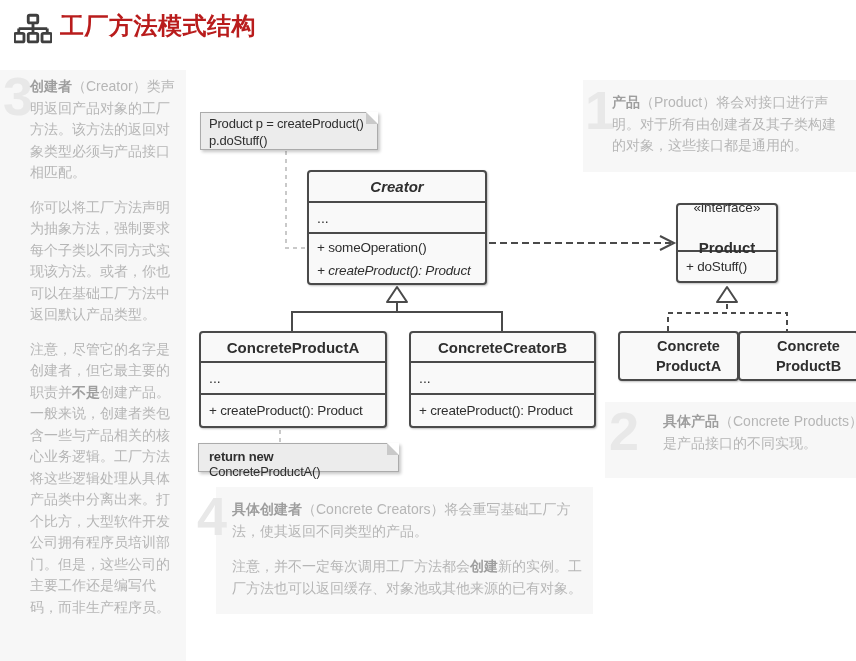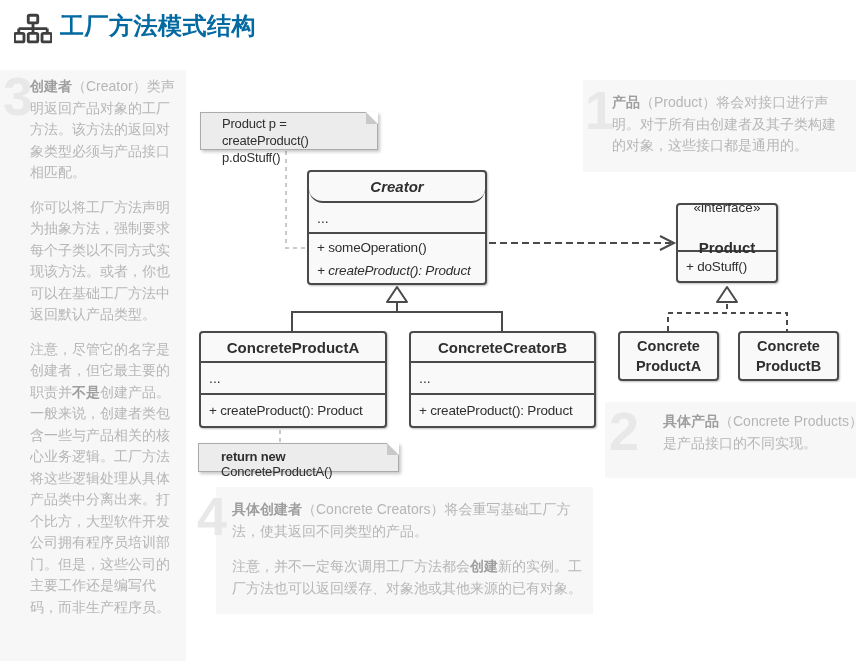--- a/index.html
+++ b/index.html
@@ -1,21 +1,21 @@
 <!DOCTYPE html>
 <html><head>
 <meta charset="utf-8">
 <style>
   html,body{margin:0;padding:0;background:#fff;}
   body{font-family:"Liberation Sans","DejaVu Sans",sans-serif;}
   .canvas{position:relative;width:856px;height:661px;background:#fff;overflow:hidden;}
 
   
   .title-icon{position:absolute;left:14px;top:13px;}
-  .page-title{position:absolute;left:60px;top:10px;margin:0;font-size:24px;font-weight:700;color:#0369a1;letter-spacing:.5px;}
+  .page-title{position:absolute;left:60px;top:10px;margin:0;font-size:24px;font-weight:700;color:#b91c1c;letter-spacing:.5px;}
 
   
   .anno{position:absolute;background:#f7f7f7;}
   .anno-num{position:absolute;font-size:54px;font-weight:700;color:#e8e8e8;line-height:1;user-select:none;}
   .anno-body{position:absolute;font-size:14px;line-height:21.5px;color:#b6b6b6;}
   .anno-body p{margin:0 0 13px 0;}
   .anno-body b{color:#9e9e9e;font-weight:700;text-align:center;}
   #anno3{left:0;top:70px;width:186px;height:591px;}
   #anno3 .anno-num{left:3px;top:-1px;}
   #anno3 .anno-body{left:30px;top:6px;width:148px;}
@@ -44,47 +44,47 @@
   .uml-head{display:flex;flex-direction:column;align-items:center;justify-content:center;
             font-weight:700;font-size:15px;border-bottom:2px solid #4a4a4a;box-sizing:border-box;}
   .uml-sec{box-sizing:border-box;}
   .sec-ellipsis{border-bottom:2px solid #4a4a4a;display:flex;align-items:center;padding:0 8px;font-size:14px;}
   .sec-methods{padding:2px 8px;font-size:13.5px;line-height:23px;letter-spacing:-.2px;display:flex;flex-direction:column;justify-content:center;}
   .it{font-style:italic;}
   .iface-tag{font-size:13.5px;font-weight:400;line-height:19px;}
   .iface-name{line-height:21px;}
 
   #creator{left:307px;top:170px;width:176px;}
-  #creator .uml-head{height:31px;border-radius:14px;}
+  #creator .uml-head{height:31px;}
   #creator .sec-ellipsis{height:31px;}
   #creator .sec-methods{height:49px;}
 
   #product{left:676px;top:203px;width:98px;}
   #product .uml-head{height:47px;gap:20px;}
   #product .sec-methods{height:29px;}
 
   #ccA{left:199px;top:331px;width:184px;}
   #ccB{left:409px;top:331px;width:183px;}
   .cc .uml-head{height:30px;}
   .cc .sec-ellipsis{height:32px;}
   .cc .sec-methods{height:31px;}
 
   .cp{display:flex;align-items:center;justify-content:center;text-align:center;
-      font-weight:700;font-size:14.5px;line-height:20px;}
+      font-weight:700;font-size:14.5px;line-height:20px;padding-left:20px;}
   #cpA{left:618px;top:331px;width:97px;height:46px;}
   #cpB{left:738px;top:331px;width:97px;height:46px;}
 
   
   .note{position:absolute;background:#ececec;border:1px solid #ababab;
         box-shadow:2px 2px 3px rgba(0,0,0,.22);font-size:13px;color:#2f2f2f;
         letter-spacing:-.2px;box-sizing:border-box;}
   .note::before{content:"";position:absolute;top:-1px;right:-1px;width:0;height:0;
         border-top:12px solid #fff;border-left:12px solid #c9c9c9;}
-  #note-call{left:200px;top:112px;width:178px;height:38px;padding:2px 21px;line-height:17px;}
-  #note-return{left:198px;top:443px;width:201px;height:29px;padding:5px 22px;}
+  #note-call{left:200px;top:112px;width:178px;height:38px;padding:2px 8px;line-height:17px;}
+  #note-return{left:198px;top:443px;width:201px;height:29px;padding:5px 10px;}
 </style>
 </head>
 <body>
 
 <div class="canvas">
 
   <svg class="title-icon" width="38" height="33" viewBox="0 0 40 34">
     <g fill="none" stroke="#3f3f3f" stroke-width="3">
       <rect x="15" y="2" width="10" height="8" rx="1.5"></rect>
       <path d="M20,10 V16 M5,16 H35 M5,16 V21 M20,16 V21 M35,16 V21"></path>

